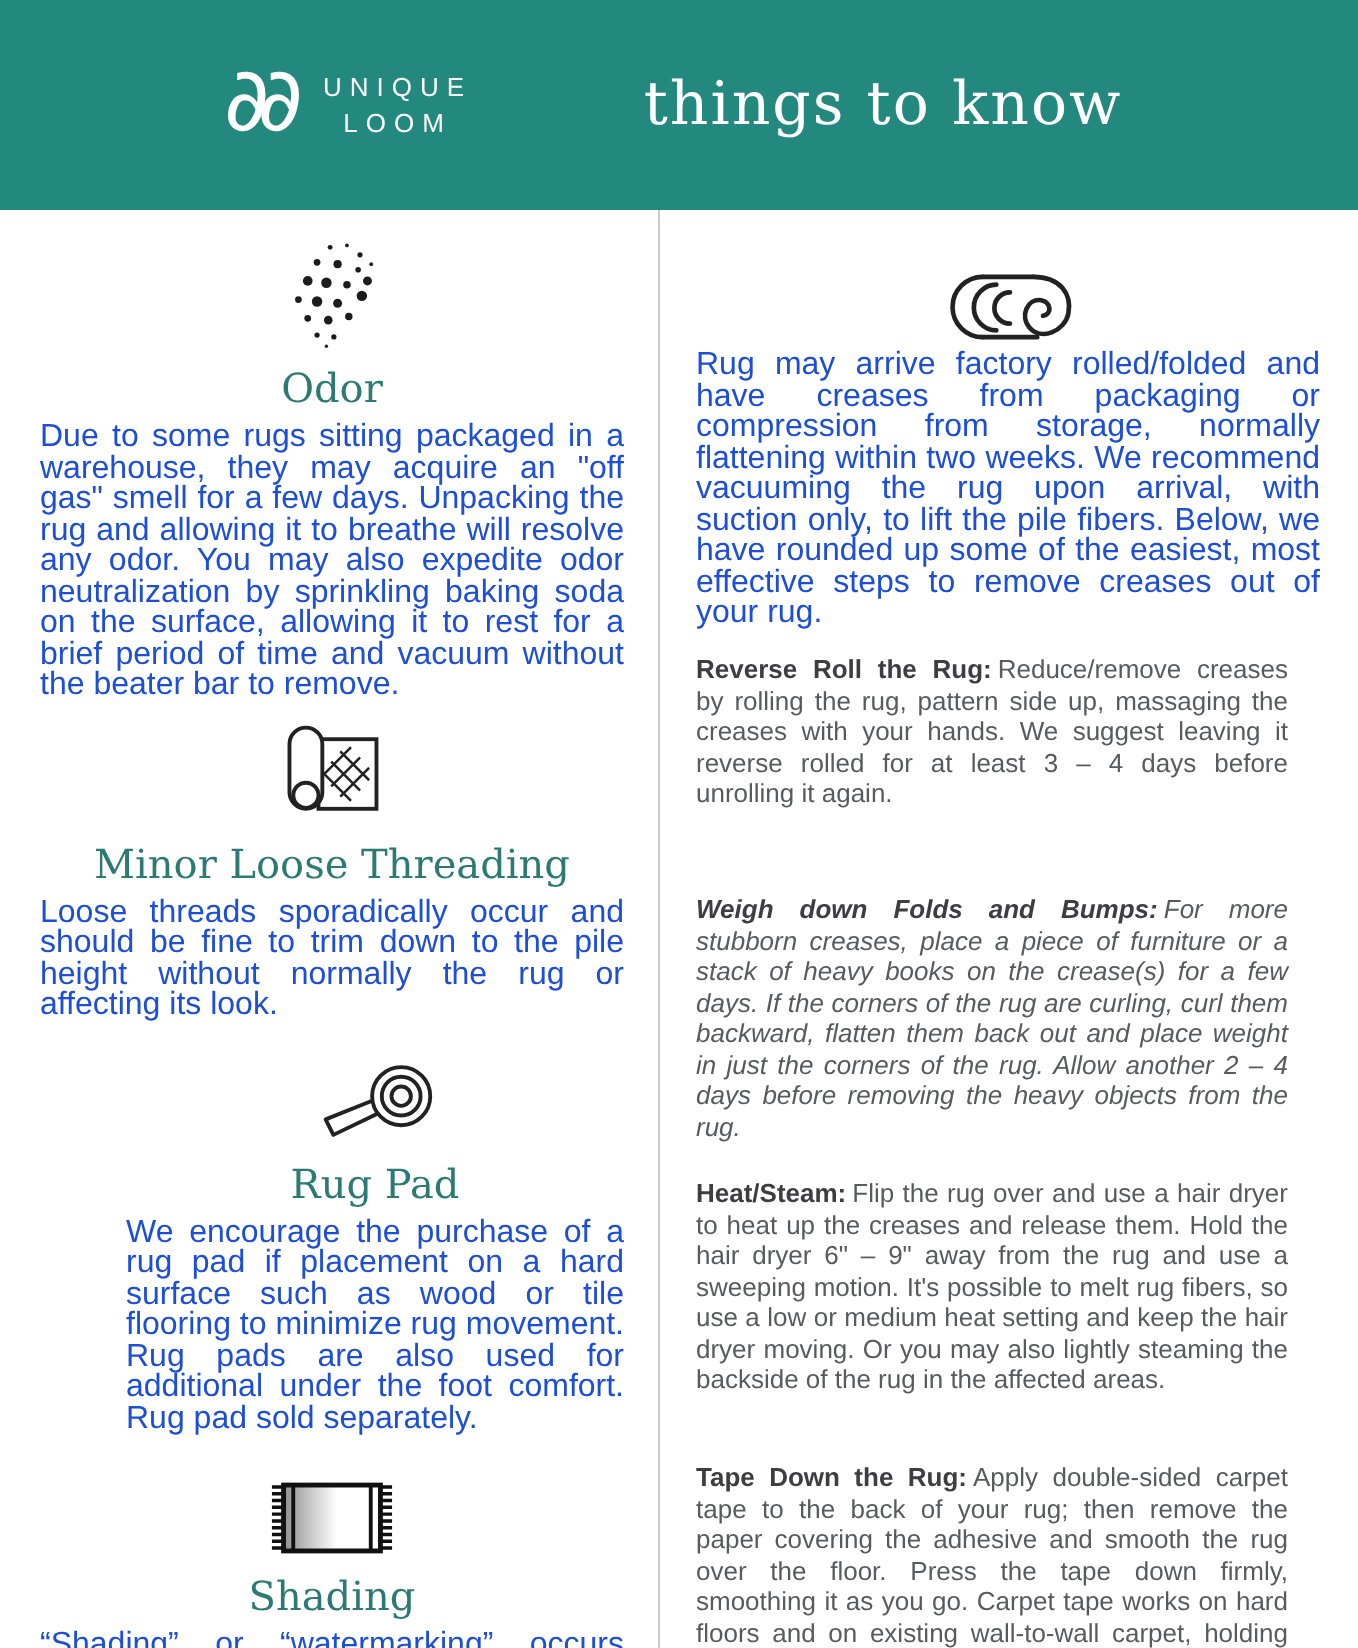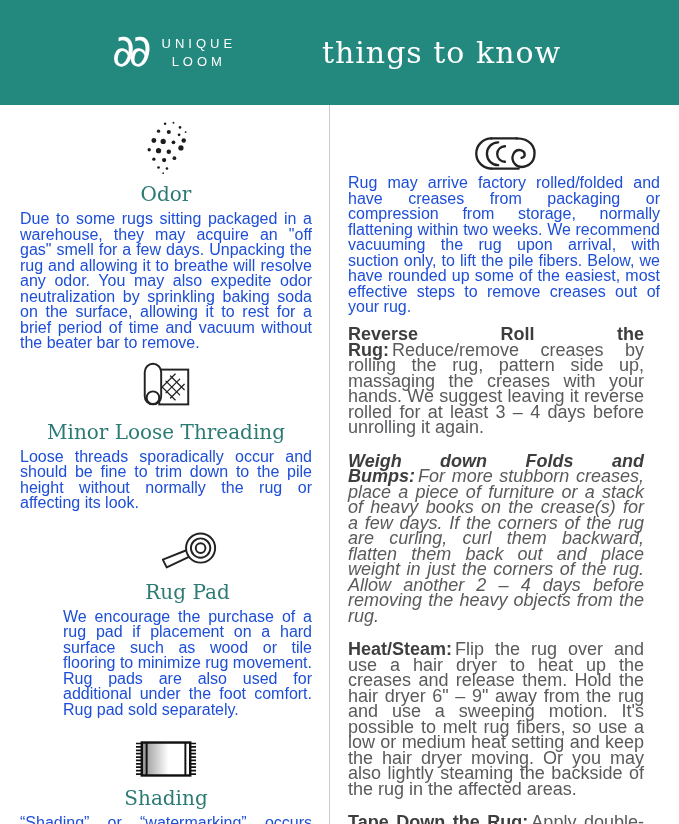--- a/index.html
+++ b/index.html
@@ -16,21 +16,21 @@
   .columns{display:flex;height:719px;}
   .col-left{width:330px;box-sizing:border-box;padding:8px 17px 0 20px;border-right:1px solid #CBCBCB;}
   .col-right{width:349px;box-sizing:border-box;padding:8px 19px 0 18px;}
 
   .sec{display:block;}
   .icon-wrap{display:flex;justify-content:center;align-items:flex-end;height:58px;margin-top:4px;}
   .icon-wrap svg{display:block;}
   .sec-title{margin:7px 0 5px 0;text-align:center;font-family:"DejaVu Serif",serif;font-weight:400;font-size:20px;color:#2C7A74;}
   .body-text{margin:0;font-size:16px;line-height:15.5px;color:#1d4ed8;text-align:justify;}
 
-  .tip{margin:0 16px 18px 0;font-size:18px;line-height:15.5px;color:#595A5C;text-align:justify;}
+  .tip{margin:0 16px 18px 0;font-size:13px;line-height:15.5px;color:#595A5C;text-align:justify;}
   .tip strong{color:#3E3E40;font-weight:700;margin-right:3px;}
 
   
   .slot-odor{min-height:216px;}
   .slot-mlt{min-height:146px;}
   .slot-pad{min-height:164px;margin-left:43px;}
   .slot-crease{min-height:210px;}
   .slot-reverse{min-height:102px;}
   .slot-weigh{min-height:124px;font-style:italic;}
   .slot-heat{min-height:124px;}

